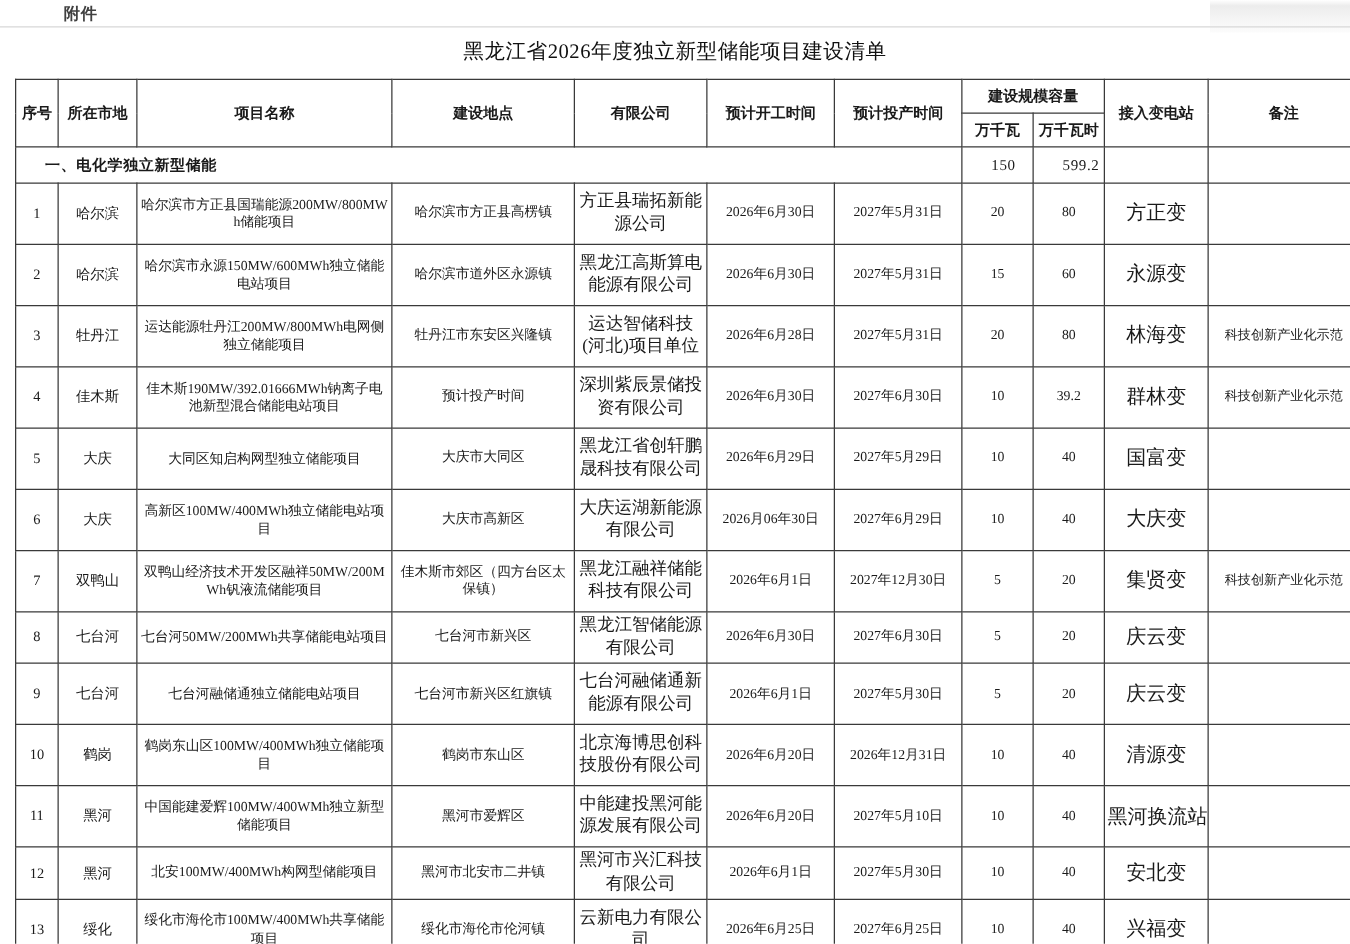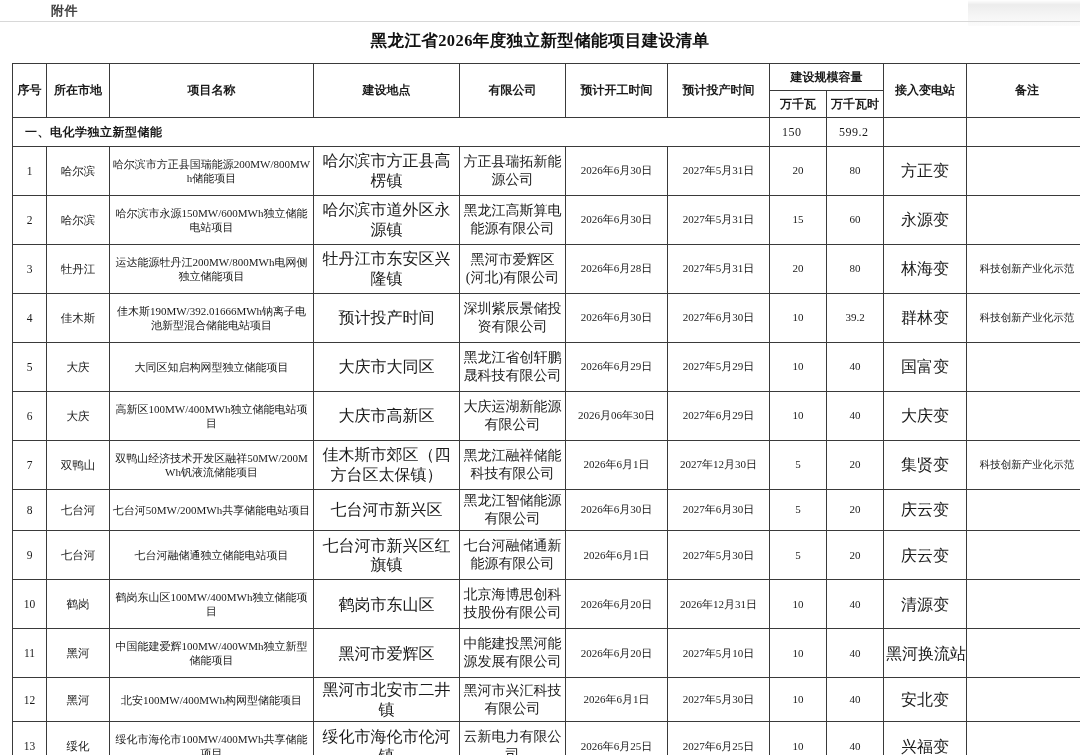--- a/index.html
+++ b/index.html
@@ -52,21 +52,21 @@
     height: 1px;
     background: #d8d8d8;
   }
   .doc-title {
     position: absolute;
     left: 0;
     top: 30px;
     width: 1080px;
     text-align: center;
     font-size: 16.5px;
-    font-weight: bold;
+    font-weight: normal;
     letter-spacing: .4px;
     font-family: "Liberation Serif", "DejaVu Serif", serif;
     color: #111;
   }
   table.sheet {
     position: absolute;
     left: 12px;
     top: 63px;
     width: 1056px;
     border-collapse: collapse;
@@ -86,31 +86,31 @@
   }
   table.sheet th {
     font-size: 12px;
     font-weight: 600;
     height: 22px;
   }
   .th-group { height: 20px; }
   .th-sub { height: 22px; font-size: 11.5px; }
   td.seq, td.city { font-size: 11.5px; }
   td.name { font-size: 11px; padding: 3px 4px; line-height: 1.3; font-family: Liberation Serif, serif; }
-  td.site { font-size: 16px; }
+  td.site { font-size: 11px; }
   td.unit { font-size: 14px; line-height: 1.3; }
   td.date { font-size: 11px; white-space: nowrap; }
   td.num  { font-size: 11px; }
   td.sub  { font-size: 16px; white-space: nowrap; }
   td.note { font-size: 10.5px; white-space: nowrap; }
   tr.section td {
     text-align: left;
     font-size: 12px;
     font-weight: 600;
-    padding-left: 12px;
+    padding-left: 23px;
     height: 24px;
     letter-spacing: .5px;
   }
   tr.section td.num { text-align: left; font-weight: normal; }
   tr.data td { height: 34px; }
   tr.data.tall td { height: 44px; }
   .colg-seq  { width: 34px; }
   .colg-city { width: 63px; }
   .colg-name { width: 204px; }
   .colg-site { width: 146px; }
@@ -197,21 +197,21 @@
           <td class="num">15</td>
           <td class="num">60</td>
           <td class="sub">永源变</td>
           <td class="note"></td>
         </tr>
         <tr class="data tall">
           <td class="seq">3</td>
           <td class="city">牡丹江</td>
           <td class="name">运达能源牡丹江200MW/800MWh电网侧独立储能项目</td>
           <td class="site">牡丹江市东安区兴隆镇</td>
-          <td class="unit">黑河市爱辉区(河北)有限公司</td>
+          <td class="unit">运达智储科技(河北)项目单位</td>
           <td class="date">2026年6月28日</td>
           <td class="date">2027年5月31日</td>
           <td class="num">20</td>
           <td class="num">80</td>
           <td class="sub">林海变</td>
           <td class="note">科技创新产业化示范</td>
         </tr>
         <tr class="data tall">
           <td class="seq">4</td>
           <td class="city">佳木斯</td>

